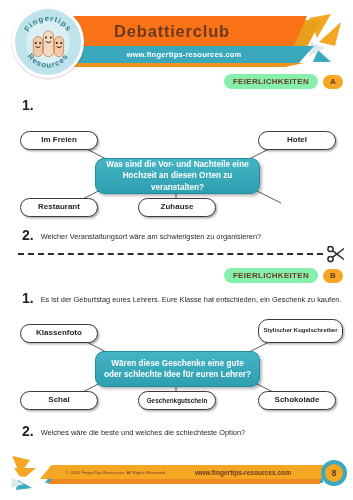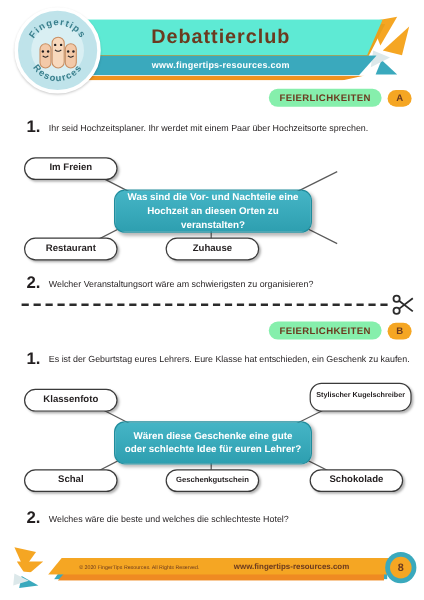--- a/index.html
+++ b/index.html
@@ -14,22 +14,22 @@
 
   
   .header{position:absolute;left:0;top:0;width:353px;height:86px;}
   .hdr-rays{position:absolute;right:2px;top:12px;width:46px;height:56px;}
   .banner-shadow{
     position:absolute;left:63px;top:20px;width:258px;height:30px;
     background:#e8a01c;
     clip-path:polygon(0 0,100% 0,94% 100%,0 100%);
   }
   .banner-main{
-    position:absolute;left:57px;top:16px;width:262px;height:30px;
-    background:#5eead4;
+    position:absolute;left:45px;top:16px;width:262px;height:30px;
+    background:#f97316;
     clip-path:polygon(0 0,100% 0,95% 100%,0 100%);
     display:flex;align-items:center;justify-content:center;
   }
   .banner-title{
     color:#6b3a1f;font-size:16.5px;font-weight:bold;letter-spacing:.8px;
     padding-right:8px;
   }
   .subbanner{
     position:absolute;left:64px;top:46px;width:250px;height:17px;
     background:#3aa9bd;
@@ -172,35 +172,37 @@
     </div>
   </div>
 
   <div class="sec-badge-row" style="top:74px;">
     <div class="sec-name">FEIERLICHKEITEN</div>
     <div class="sec-letter">A</div>
   </div>
 
   <div class="qline" style="top:98px;">
     <span class="qnum">1.</span>
-    <span class="qtext">Ihr seid Hochzeitsplaner. Ihr werdet mit einem Paar über Hochzeitsorte sprechen.</span>
   </div>
 
   <div class="map" style="top:120px;height:105px;">
     <svg class="lines" width="353" height="105">
       <line x1="75" y1="23" x2="112" y2="42" stroke="#5a5a5a" stroke-width="1"></line>
       <line x1="281" y1="23" x2="243" y2="42" stroke="#5a5a5a" stroke-width="1"></line>
       <line x1="75" y1="83" x2="112" y2="64" stroke="#5a5a5a" stroke-width="1"></line>
       <line x1="176" y1="83" x2="176" y2="70" stroke="#5a5a5a" stroke-width="1"></line>
       <line x1="281" y1="83" x2="243" y2="64" stroke="#5a5a5a" stroke-width="1"></line>
     </svg>
 
     <div class="pill" style="left:20px;top:11px;width:76px;height:17px;">
       <span>Im Freien</span>
     </div>
+    <div class="pill" style="left:258px;top:11px;width:76px;height:17px;">
+      <span>Hotel</span>
+    </div>
 
     <div class="center-box" style="left:95px;top:38px;width:163px;height:34px;">
       <span>Was sind die Vor- und Nachteile eine Hochzeit an diesen Orten zu veranstalten?</span>
     </div>
 
     <div class="pill" style="left:20px;top:78px;width:76px;height:17px;">
       <span>Restaurant</span>
     </div>
     <div class="pill" style="left:138px;top:78px;width:76px;height:17px;">
       <span>Zuhause</span>
@@ -256,21 +258,21 @@
     <div class="pill small" style="left:138px;top:78px;width:76px;height:17px;">
       <span>Geschenkgutschein</span>
     </div>
     <div class="pill" style="left:258px;top:78px;width:76px;height:17px;">
       <span>Schokolade</span>
     </div>
   </div>
 
   <div class="qline" style="top:424px;">
     <span class="qnum">2.</span>
-    <span class="qtext">Welches wäre die beste und welches die schlechteste Hotel?</span>
+    <span class="qtext">Welches wäre die beste und welches die schlechteste Option?</span>
   </div>
 
   <div class="footer">
     <svg class="f-rays" viewBox="0 0 36 40">
       <polygon points="2,2 20,6 10,20" fill="#f5a623"></polygon>
       <polygon points="4,14 26,14 12,26" fill="#f5a623"></polygon>
       <polygon points="6,22 28,24 14,32" fill="#ffffff"></polygon>
       <polygon points="8,26 22,34 6,36" fill="#3aa9bd"></polygon>
       <polygon points="2,24 14,30 1,34" fill="#dce8ea"></polygon>
     </svg>

